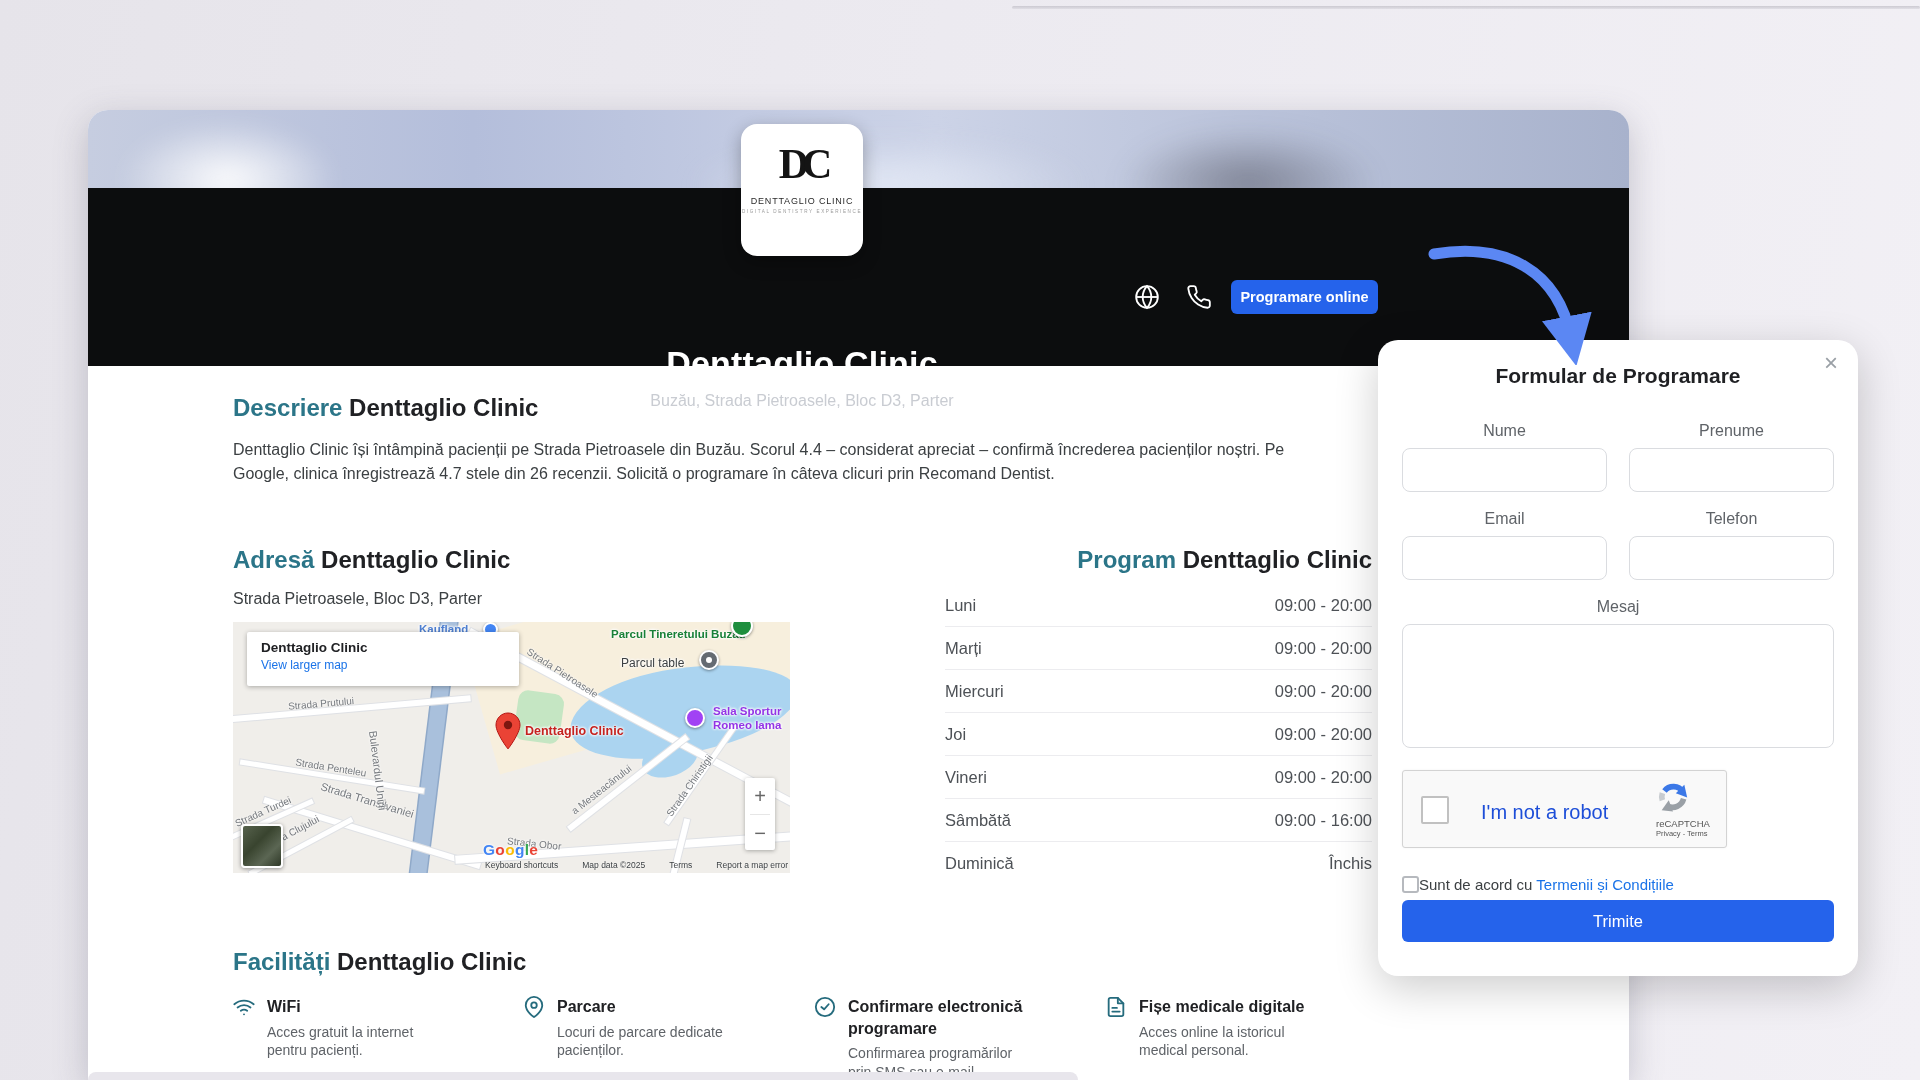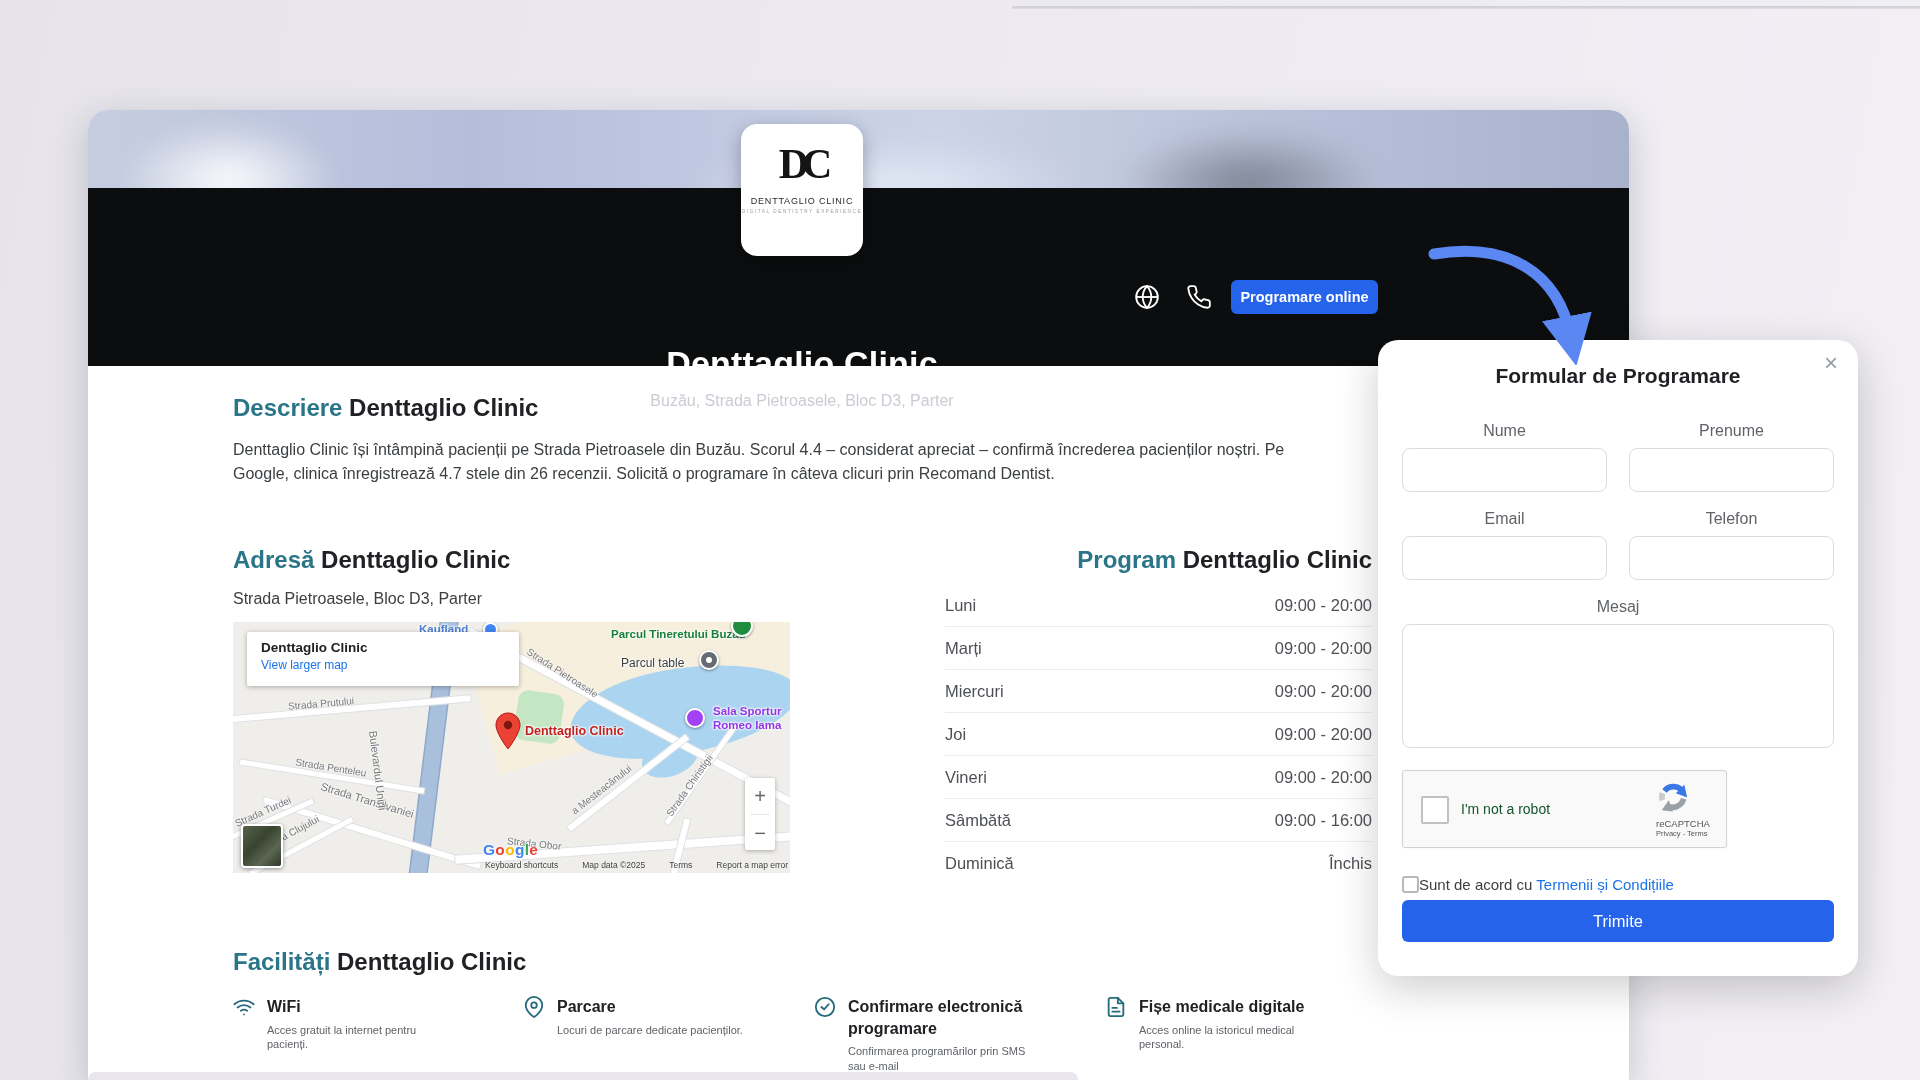--- a/index.html
+++ b/index.html
@@ -97,40 +97,40 @@
   .sched .row { display:flex; justify-content:space-between; align-items:center; height:43px;
     border-bottom:1px solid #ececef; font-size:16.5px; color:#4d5156; }
   .sched .row:last-child { border-bottom:none; }
 
   
   .fac-h { left:145px; top:838px; }
   .fac-item { top:886px; }
   .fac-item .ic { position:absolute; left:0; top:0; width:22px; height:22px; color:#256b7d; }
   .fac-item .ic svg { width:100%; height:100%; }
   .fac-item .tt { margin-left:34px; font-size:16px; font-weight:700; color:#202124; line-height:1.35; }
-  .fac-item .dd { margin-left:34px; margin-top:5px; font-size:11px; color:#5f6368; line-height:1.35; }
+  .fac-item .dd { margin-left:34px; margin-top:5px; font-size:14px; color:#5f6368; line-height:1.35; }
 
   .bottom-band { left:0; top:962px; width:990px; height:8px; background:#e8e6ec; border-radius:8px 8px 0 0; }
 
   
   .modal { left:1378px; top:340px; width:480px; height:636px; background:#fff; border-radius:20px;
     box-shadow:0 12px 44px rgba(0,0,0,.2); z-index:40; }
   .modal-close { left:438px; top:8px; width:30px; height:30px; border:none; background:none;
     font-size:24px; color:#9aa0a6; cursor:pointer; font-family:inherit; }
   .modal-title { left:0; top:24px; width:100%; text-align:center; font-size:21px; font-weight:700; color:#1f2023; }
   .f-label { width:205px; text-align:center; font-size:16px; color:#5f6368; }
   .f-input { width:205px; height:44px; border:1px solid #dadce0; border-radius:8px; background:#fff;
     font-size:15px; padding:0 10px; font-family:inherit; }
   .f-area { left:24px; top:284px; width:432px; height:124px; border:1px solid #dadce0; border-radius:8px;
     resize:none; font-family:inherit; font-size:15px; padding:8px 10px; }
   .recaptcha { left:24px; top:430px; width:325px; height:78px; background:#f9f9f9;
     border:1px solid #d3d3d3; border-radius:3px; box-shadow:0 0 3px rgba(0,0,0,.05); }
   .rc-check { position:absolute; left:18px; top:25px; width:28px; height:28px; background:#fff;
     border:2px solid #c1c1c1; border-radius:2px; cursor:pointer; }
-  .rc-text { position:absolute; left:58px; top:30px; font-size:14px; color:#14532d; }
+  .rc-text { position:absolute; left:78px; top:30px; font-size:20px; color:#1d4ed8; }
   .rc-brand { position:absolute; right:12px; top:8px; width:58px; text-align:left; }
   .rc-brand .nm { font-size:9.5px; color:#555; margin-top:1px; }
   .rc-brand .lk { font-size:7.5px; color:#555; }
   .terms-row { left:24px; top:536px; display:flex; align-items:center; font-size:15px; color:#3c4043; }
   .terms-check { width:17px; height:17px; border:2px solid #b6b9be; border-radius:3px; background:#fff; cursor:pointer; flex:none; }
   .terms-link { color:#1a73e8; cursor:pointer; }
   .submit-btn { left:24px; top:560px; width:432px; height:42px; background:#2563eb; border:none;
     border-radius:6px; color:#fff; font-size:16.5px; font-weight:500; font-family:inherit; cursor:pointer; }
 
   .arrow-svg { left:1420px; top:240px; z-index:50; pointer-events:none; }

